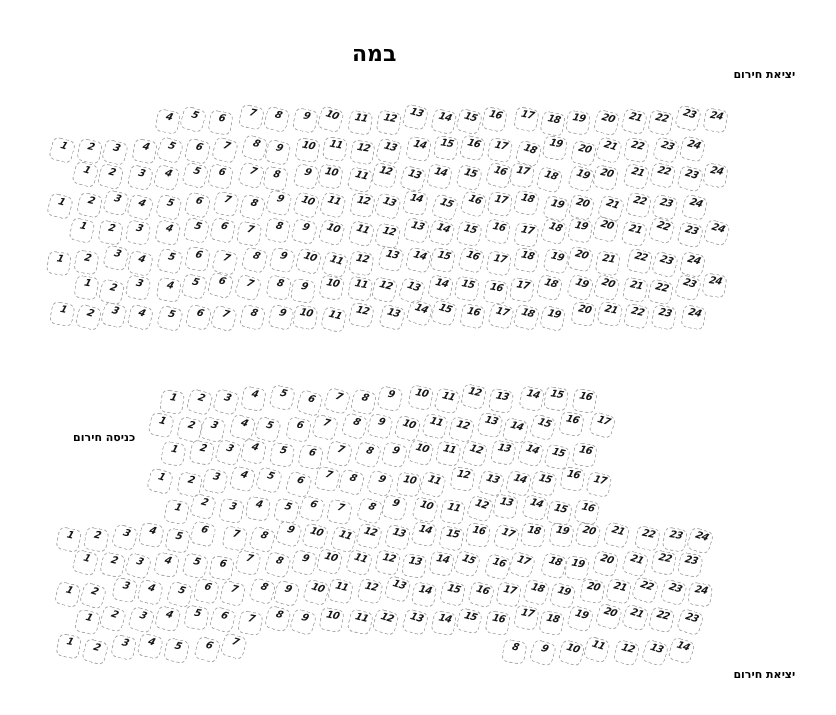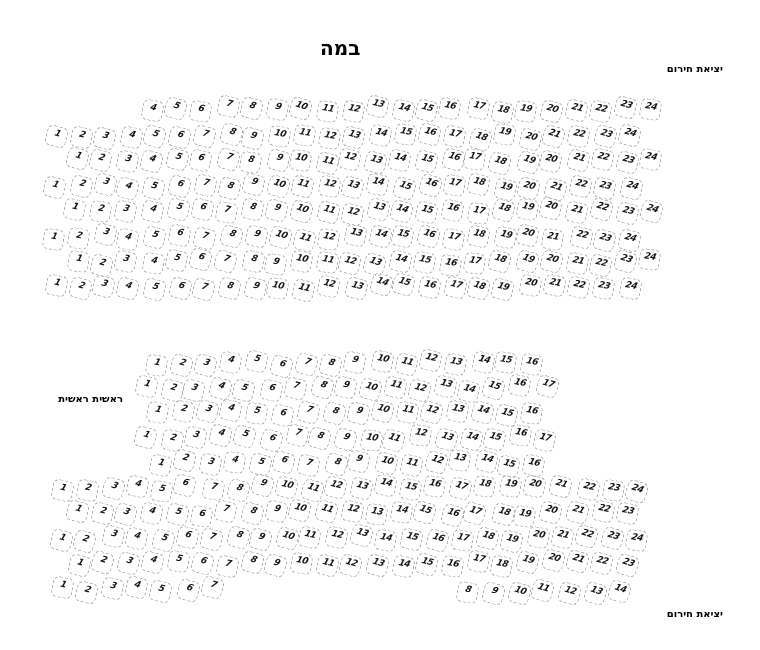--- a/index.html
+++ b/index.html
@@ -50,21 +50,21 @@
   }
 </style>
 </head>
 <body>
 
 <div class="hall">
   <div class="lbl title pos-title">במה</div>
 
   <div class="lbl small pos-exit-top">יציאת חירום</div>
 
-  <div class="lbl small pos-entrance">ראשית ראשית</div>
+  <div class="lbl small pos-entrance">כניסה חירום</div>
 
   <div class="lbl small pos-exit-bottom">יציאת חירום</div>
 
   <div class="seat-map">
       <div class="seat" style="left: 141.983px; top: 100.439px; width: 21px; height: 21px; transform: rotate(10.9deg);">
         <span class="seat-num">4</span>
       </div>
       <div class="seat" style="left: 164.776px; top: 98.4894px; width: 21px; height: 21px; transform: rotate(16.4deg);">
         <span class="seat-num">5</span>
       </div>

